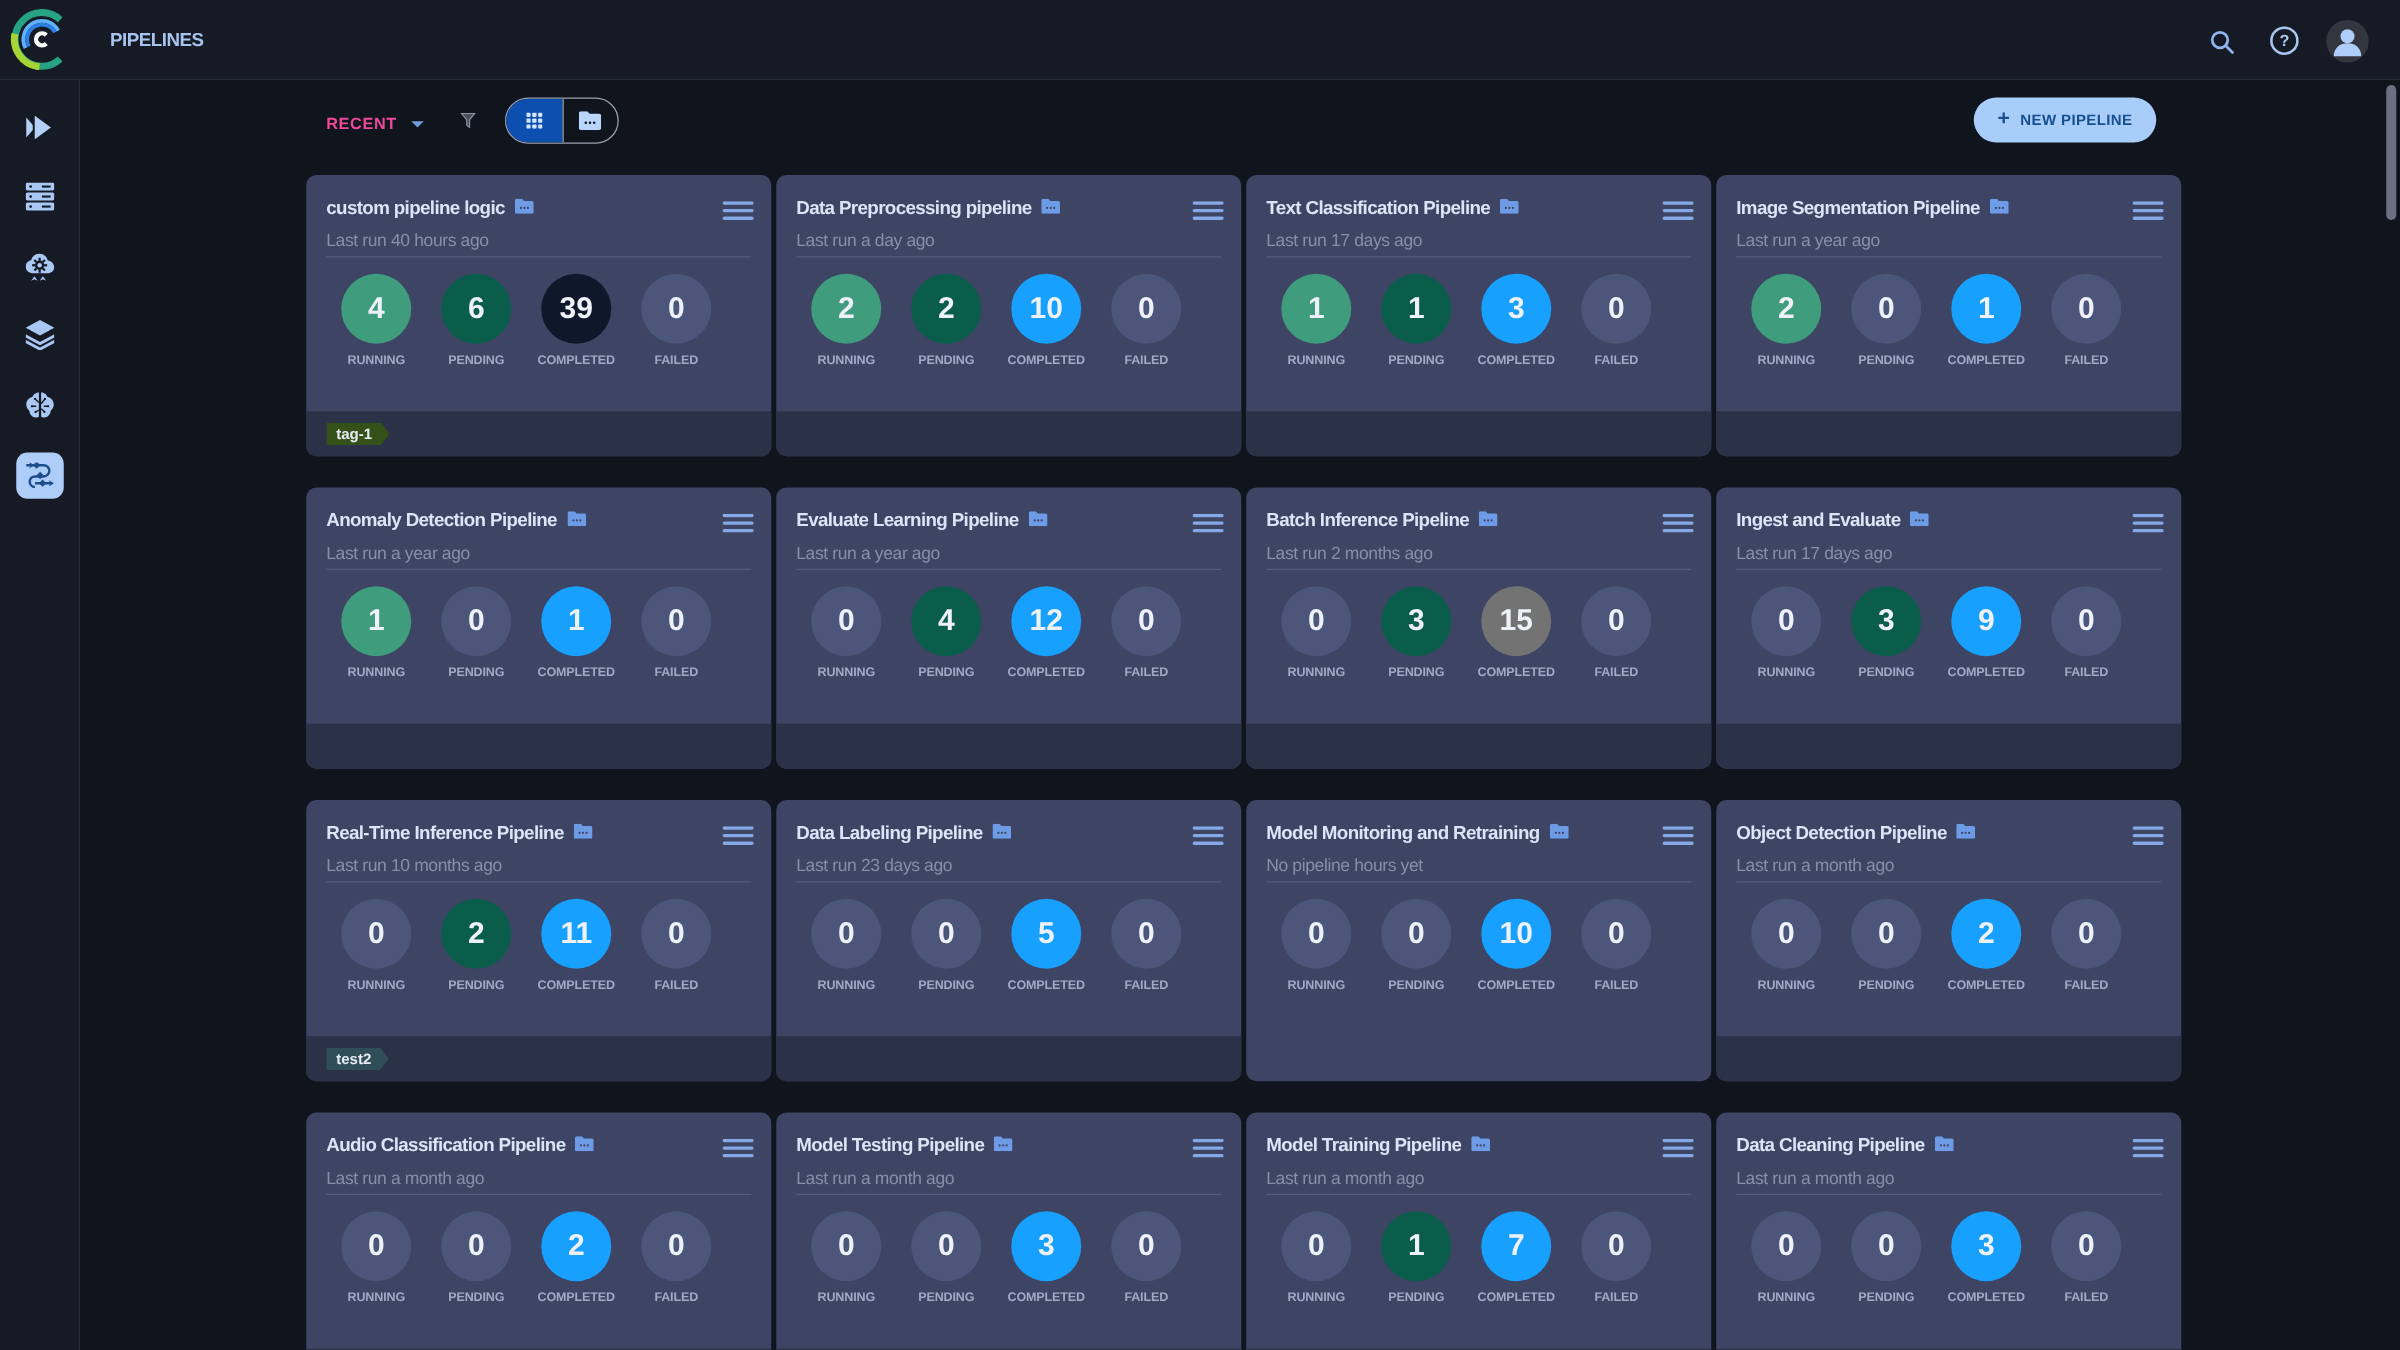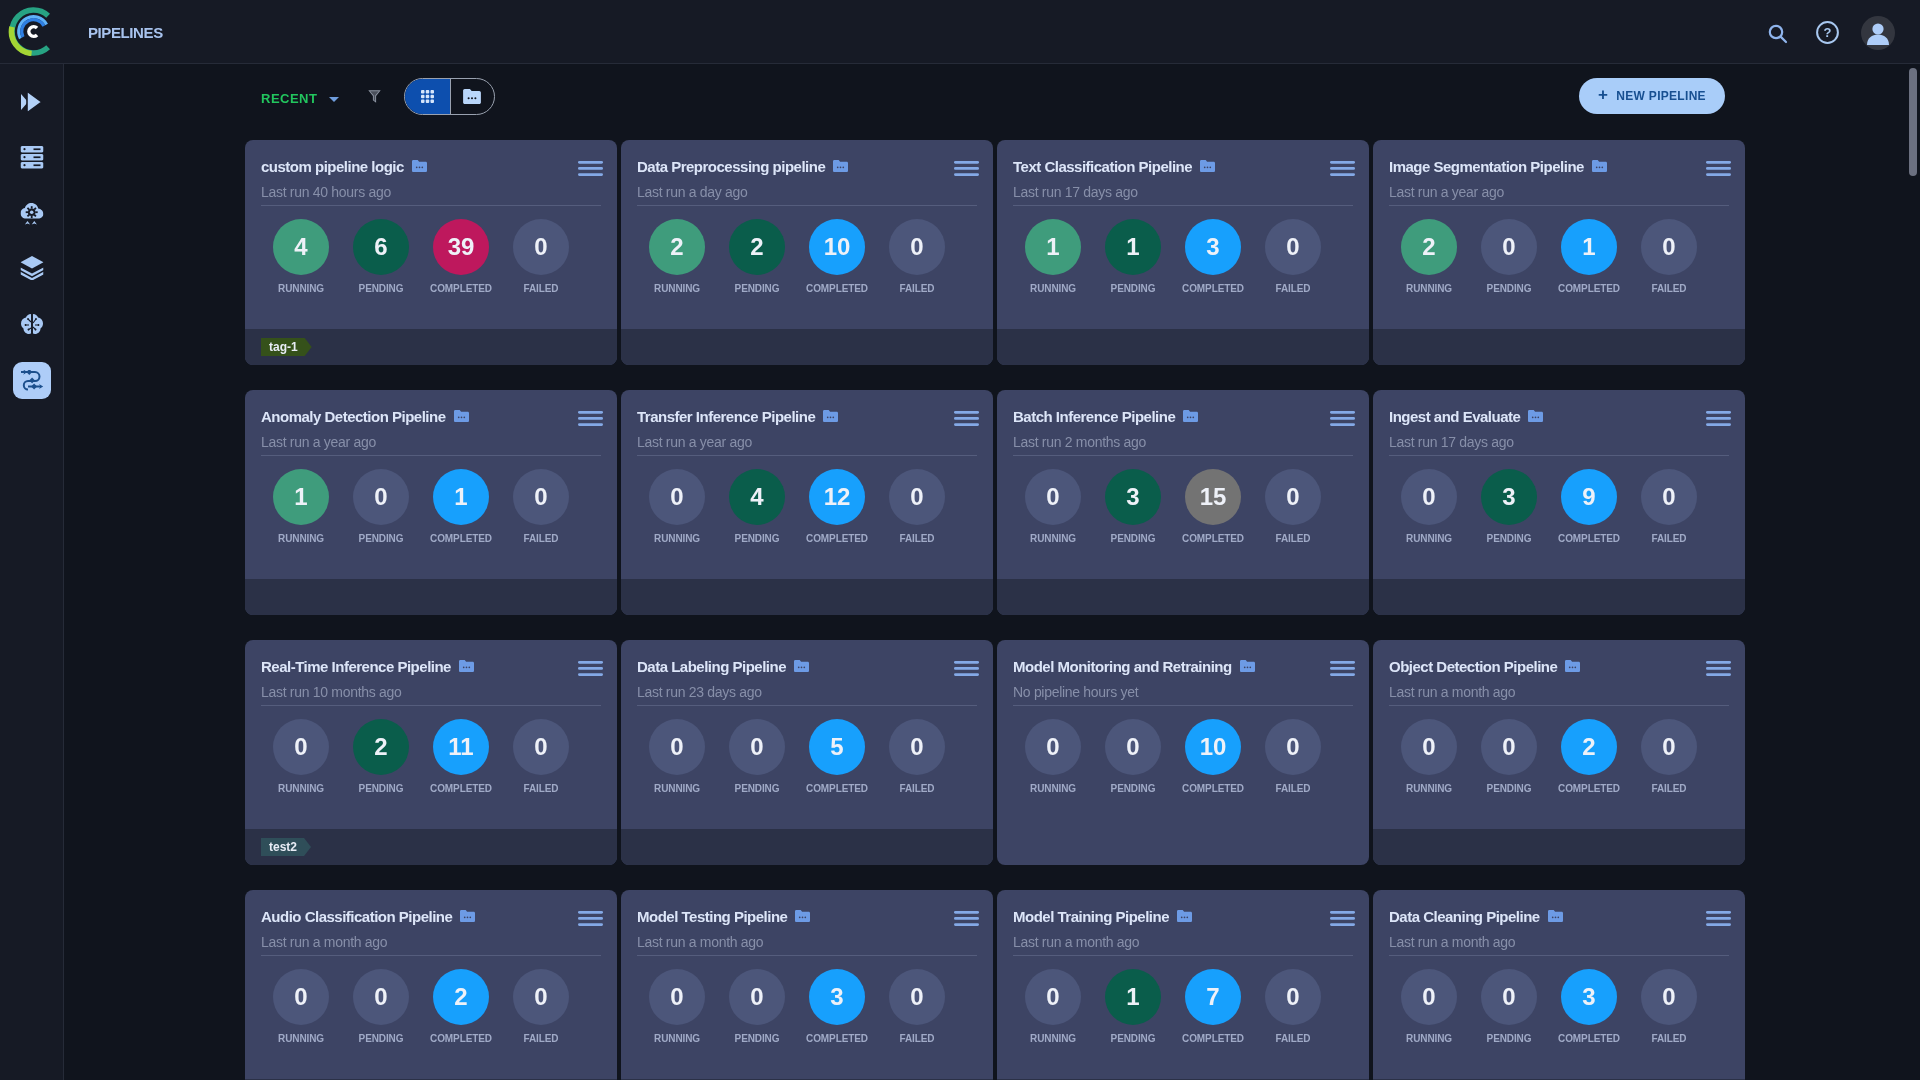--- a/index.html
+++ b/index.html
@@ -5,21 +5,21 @@
 * { margin:0; padding:0; box-sizing:border-box; }
 html,body { width:1920px; height:1080px; overflow:hidden; background:#10141d; font-family:"Liberation Sans", sans-serif; }
 .header { position:absolute; left:0; top:0; width:1920px; height:64px; background:#161a25; border-bottom:1px solid #262b38; z-index:5; }
 .sidebar { position:absolute; left:0; top:64px; width:64px; height:1016px; background:#161a25; border-right:1px solid #262b38; z-index:4; }
 .logo { position:absolute; left:8px; top:7px; }
 .ptitle { position:absolute; left:88px; top:24px; font-size:15px; font-weight:bold; color:#a8c3ee; letter-spacing:-0.4px; }
 .hicons { position:absolute; right:0; top:0; height:64px; width:200px; } .hicons svg.search { position:absolute; left:25px; top:23px; } .hicons svg.help { position:absolute; left:73px; top:20px; } .hicons .avatar { position:absolute; left:119px; top:16px; }
 .avatar { width:34px; height:34px; border-radius:50%; background:#33363f; position:relative; overflow:hidden; }
 .content { position:absolute; left:65px; top:65px; width:1855px; height:1015px; background:#10141d; }
 .toolbar { position:absolute; left:0; top:0; width:100%; height:70px; }
-.recent { position:absolute; left:196px; top:26px; font-size:13px; font-weight:bold; color:#22c55e; letter-spacing:0.5px; }
+.recent { position:absolute; left:196px; top:26px; font-size:13px; font-weight:bold; color:#ec4899; letter-spacing:0.5px; }
 .recent .caret { display:inline-block; margin-left:12px; width:0; height:0; border-left:5px solid transparent; border-right:5px solid transparent; border-top:5px solid #6f9ddd; vertical-align:middle; }
 .funnel { position:absolute; left:303px; top:25px; }
 .toggle { position:absolute; left:339px; top:13px; width:91px; height:37px; border:1px solid #99a1af; border-radius:19px; display:flex; overflow:hidden; }
 .tseg { width:50%; height:100%; display:flex; align-items:center; justify-content:center; }
 .tseg.active { background:#0d4fae; }
 .tseg.right { border-left:1px solid #99a1af; }
 .newpipe { position:absolute; left:1514px; top:13px; width:146px; height:36px; background:#a9cdf9; border-radius:18px; display:flex; align-items:center; justify-content:center; font-size:12px; font-weight:bold; color:#174f91; letter-spacing:0.3px; }
 .newpipe .plus { font-size:17px; margin-right:8px; font-weight:bold; margin-top:-2px; }
 .grid { position:absolute; left:180px; top:75px; width:1480px; display:grid; grid-template-columns:repeat(4,352px); column-gap:24px; row-gap:25px; }
 .card { position:relative; width:372px; height:225px; background:#3d4464; border-radius:8px; }
@@ -198,21 +198,21 @@
 <div class="circles">
           <div class="cc">
             <div class="circ" style="background:#3f9c7c">4</div>
             <div class="clab">RUNNING</div>
           </div>
           <div class="cc">
             <div class="circ" style="background:#0a5d4b">6</div>
             <div class="clab">PENDING</div>
           </div>
           <div class="cc">
-            <div class="circ" style="background:#be185d">39</div>
+            <div class="circ" style="background:#0f172a">39</div>
             <div class="clab">COMPLETED</div>
           </div>
           <div class="cc">
             <div class="circ" style="background:#4c567a">0</div>
             <div class="clab">FAILED</div>
           </div>
         </div>
 <div class="cfoot">
           <span class="tag" style="background:#35511a">tag-1</span>
         </div>
@@ -347,21 +347,21 @@
             <div class="clab">COMPLETED</div>
           </div>
           <div class="cc">
             <div class="circ" style="background:#4c567a">0</div>
             <div class="clab">FAILED</div>
           </div>
         </div>
 <div class="cfoot"></div>
 </div>
 <div class="card">
-<div class="ctitle"><span class="ttext">Transfer Inference Pipeline</span><svg class="ft" width="15" height="12" viewBox="0 0 15 12">
+<div class="ctitle"><span class="ttext">Evaluate Learning Pipeline</span><svg class="ft" width="15" height="12" viewBox="0 0 15 12">
             <path fill="#6d9be5" d="M1.3 0h4.4l1.4 1.7H13.7c.7 0 1.3.6 1.3 1.3v7.7c0 .7-.6 1.3-1.3 1.3H1.3C.6 12 0 11.4 0 10.7V1.3C0 .6.6 0 1.3 0z"></path>
             <circle cx="4.7" cy="7.3" r=".85" fill="#3d4464"></circle>
             <circle cx="7.5" cy="7.3" r=".85" fill="#3d4464"></circle>
             <circle cx="10.3" cy="7.3" r=".85" fill="#3d4464"></circle>
           </svg></div>
 <svg class="menu" width="25" height="15" viewBox="0 0 25 15">
           <rect x="0" y="0" width="25" height="2.7" rx="1.35" fill="#84a9e6"></rect>
           <rect x="0" y="6.1" width="25" height="2.7" rx="1.35" fill="#84a9e6"></rect>
           <rect x="0" y="12.2" width="25" height="2.7" rx="1.35" fill="#84a9e6"></rect>
         </svg>

